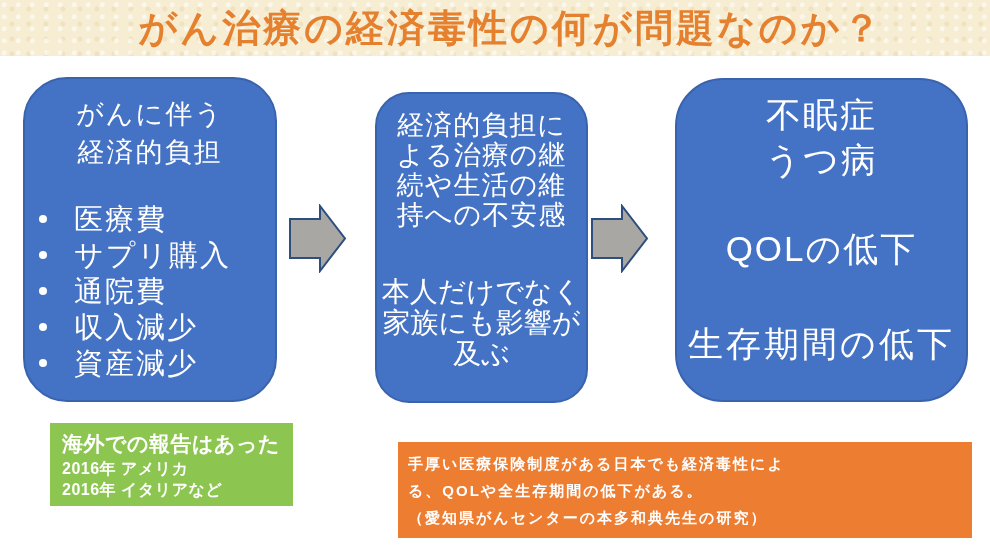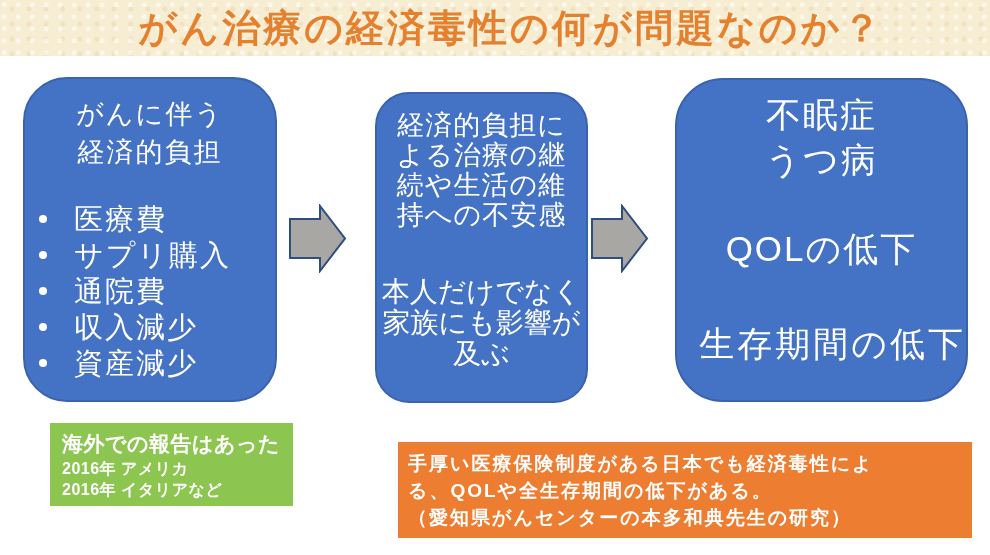--- a/index.html
+++ b/index.html
@@ -112,21 +112,20 @@
   .box-outcome .qol-line {
     margin-top: 44px;
     font-size: 35px;
     letter-spacing: 2px;
   }
   .box-outcome .survival-line {
     margin-top: 48px;
     font-size: 35px;
     letter-spacing: 3px;
     white-space: nowrap;
-    text-align: right;
   }
 
   
   .flow-arrow { position: absolute; width: 58px; height: 69px; }
   .arrow-1 { left: 289px; top: 204px; }
   .arrow-2 { left: 591px; top: 204px; }
 
   
   .green-note {
     position: absolute;
@@ -151,21 +150,21 @@
 
   .orange-note {
     position: absolute;
     left: 398px; top: 442px;
     width: 574px; height: 96px;
     background: #ED7D31;
     color: #ffffff;
     padding: 8px 10px 0 10px;
   }
   .orange-note .o-line {
-    font-size: 19px;
+    font-size: 15px;
     font-weight: bold;
     line-height: 27px;
     letter-spacing: 2px;
     white-space: nowrap;
   }
 </style>
 </head>
 <body>
 
 <div class="slide">

